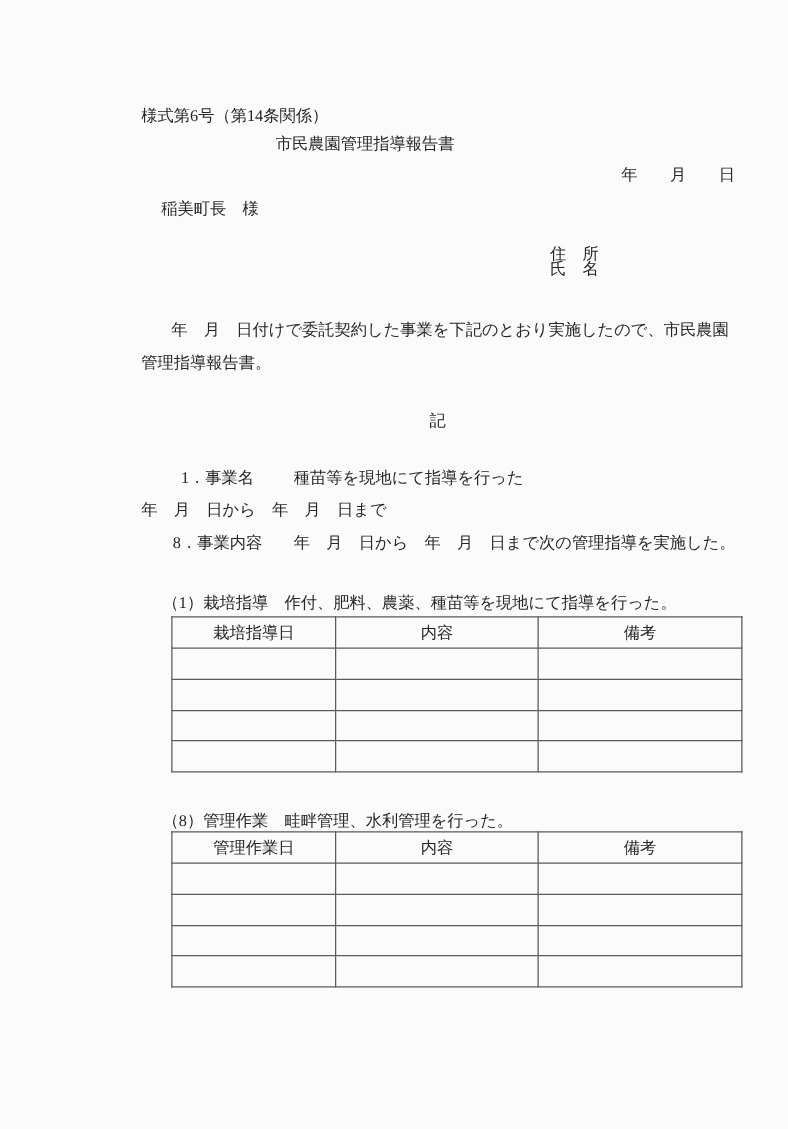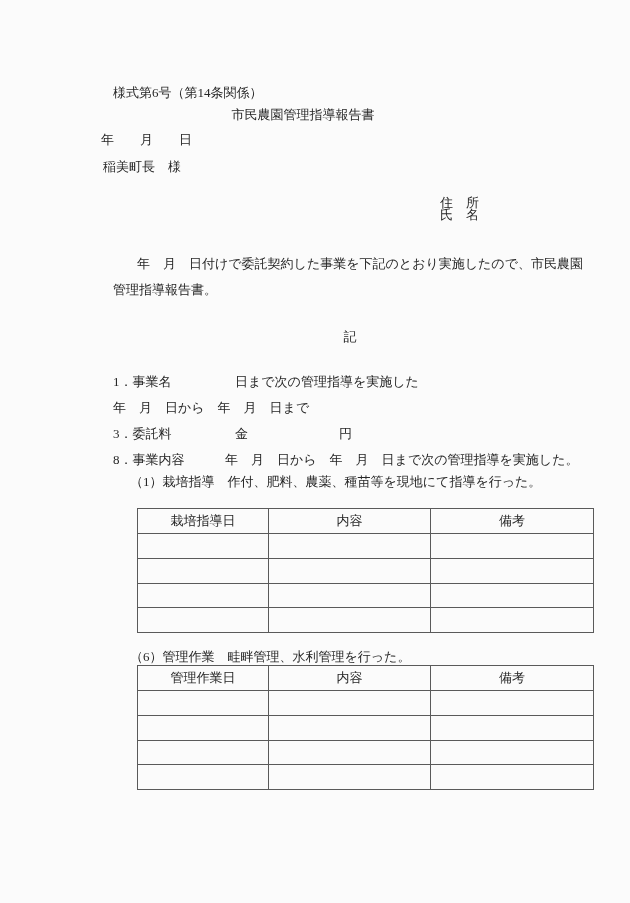--- a/index.html
+++ b/index.html
@@ -17,56 +17,57 @@
     font-size: 13px;
     overflow: hidden;
     margin-left: 35px;
   }
   .line {
     position: absolute;
     line-height: 13px;
     white-space: pre;
   }
   .form-number   { left: 78px;  top: 86px; }
-  .doc-title     { left: 15px;     top: 108px; width: 506px; text-align: center; }
-  .date-line     { left: 66px;  top: 133px; width: 475px; text-align: left; }
-  .addressee     { left: 68px;  top: 160px; }
+  .doc-title     { left: 4px;     top: 108px; width: 506px; text-align: center; }
+  .date-line     { left: 78px;  top: 133px; width: 475px; text-align: right; }
+  .addressee     { left: 94px;  top: 160px; }
   .address-label { left: 405px; top: 196px; }
   .name-label    { left: 405px; top: 208px; }
   .body-par {
     position: absolute;
     left: 78px; top: 251px; width: 480px;
     line-height: 26px;
     text-indent: 24px;
   }
   .record-marker { left: 78px;  top: 330px; width: 474px; text-align: center; }
   .items {
     position: absolute;
     left: 78px; top: 375px; width: 500px;
   }
   .item-row {
     display: flex;
     height: 26px;
     line-height: 13px;
     white-space: pre;
+    text-align: center;
   }
   .item-row .lbl { width: 122px; flex: 0 0 auto; }
   .item-row:nth-child(4) .lbl { width: 112px; }
   .caption-1 { left: 95px; top: 475px; }
   .caption-2 { left: 95px; top: 650px; }
   table.form-table {
     position: absolute;
     left: 102px;
     width: 456px;
     height: 124px;
     border-collapse: collapse;
     table-layout: fixed;
     border: 1px solid #3c3c3c;
   }
-  .table-1 { top: 508px; }
+  .table-1 { top: 493px; }
   .table-2 { top: 665px; }
   table.form-table th, table.form-table td {
     border: 1px solid #5a5a5a;
     padding: 0;
     font-weight: normal;
     font-size: 13px;
     text-align: center;
     vertical-align: middle;
   }
   table.form-table tr       { height: 24.75px; }
@@ -89,28 +90,24 @@
 
   <div class="line name-label">氏　名</div>
 
   <div class="body-par">年　月　日付けで委託契約した事業を下記のとおり実施したので、市民農園管理指導報告書。</div>
 
   <div class="line record-marker">記</div>
 
   <div class="items">
     <div class="item-row">
       <span class="lbl">1．事業名</span>
-      <span class="val">日まで次の管理指導を実施した</span>
+      <span class="val">種苗等を現地にて指導を行った</span>
     </div>
     <div class="item-row">
       <span class="val">年　月　日から　年　月　日まで</span>
-    </div>
-    <div class="item-row">
-      <span class="lbl">3．委託料</span>
-      <span class="val">金　　　　　　　円</span>
     </div>
     <div class="item-row">
       <span class="lbl">8．事業内容</span>
       <span class="val">年　月　日から　年　月　日まで次の管理指導を実施した。</span>
     </div>
   </div>
 
   <div class="line caption-1">（1）栽培指導　作付、肥料、農薬、種苗等を現地にて指導を行った。</div>
 
   <table class="form-table table-1">
@@ -141,21 +138,21 @@
           <td></td>
         </tr>
     <tr>
           <td></td>
           <td></td>
           <td></td>
         </tr>
   </tbody>
     </table>
 
-  <div class="line caption-2">（6）管理作業　畦畔管理、水利管理を行った。</div>
+  <div class="line caption-2">（8）管理作業　畦畔管理、水利管理を行った。</div>
 
   <table class="form-table table-2">
     <colgroup>
         <col style="width:131px">
         <col style="width:162px">
         <col style="width:163px">
       </colgroup>
     <tbody>
         <tr class="head">
       <th>管理作業日</th>

